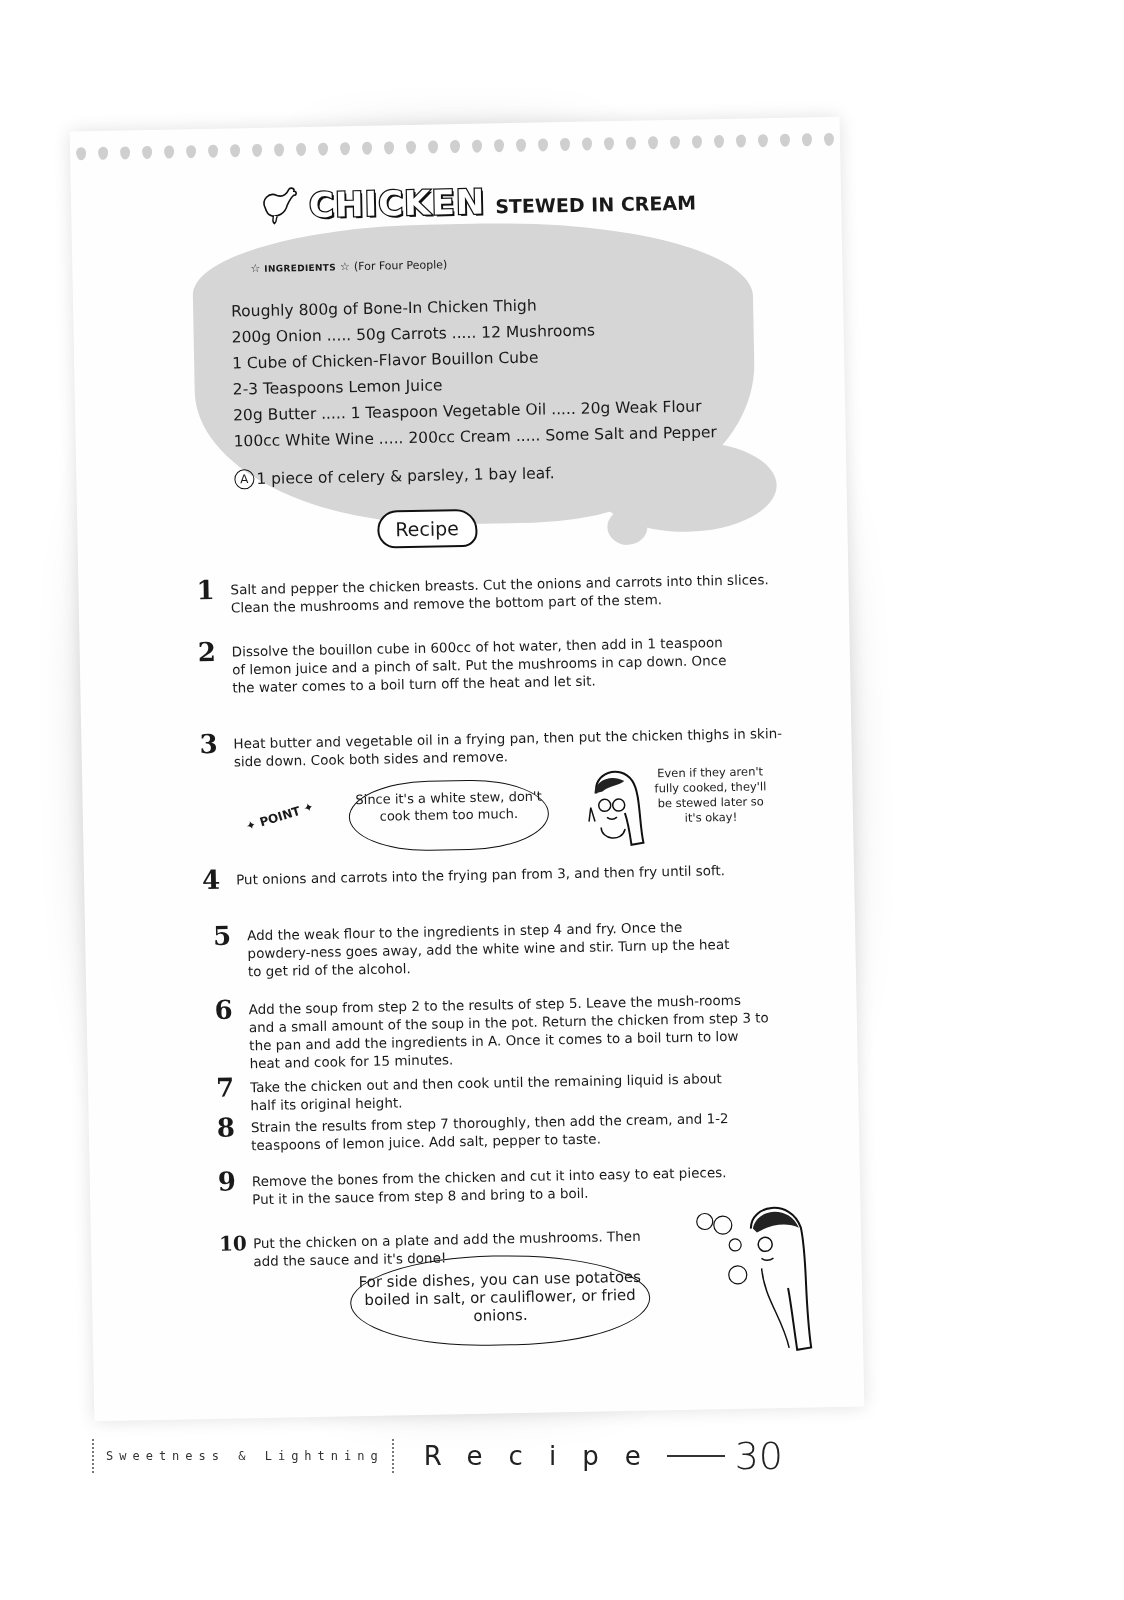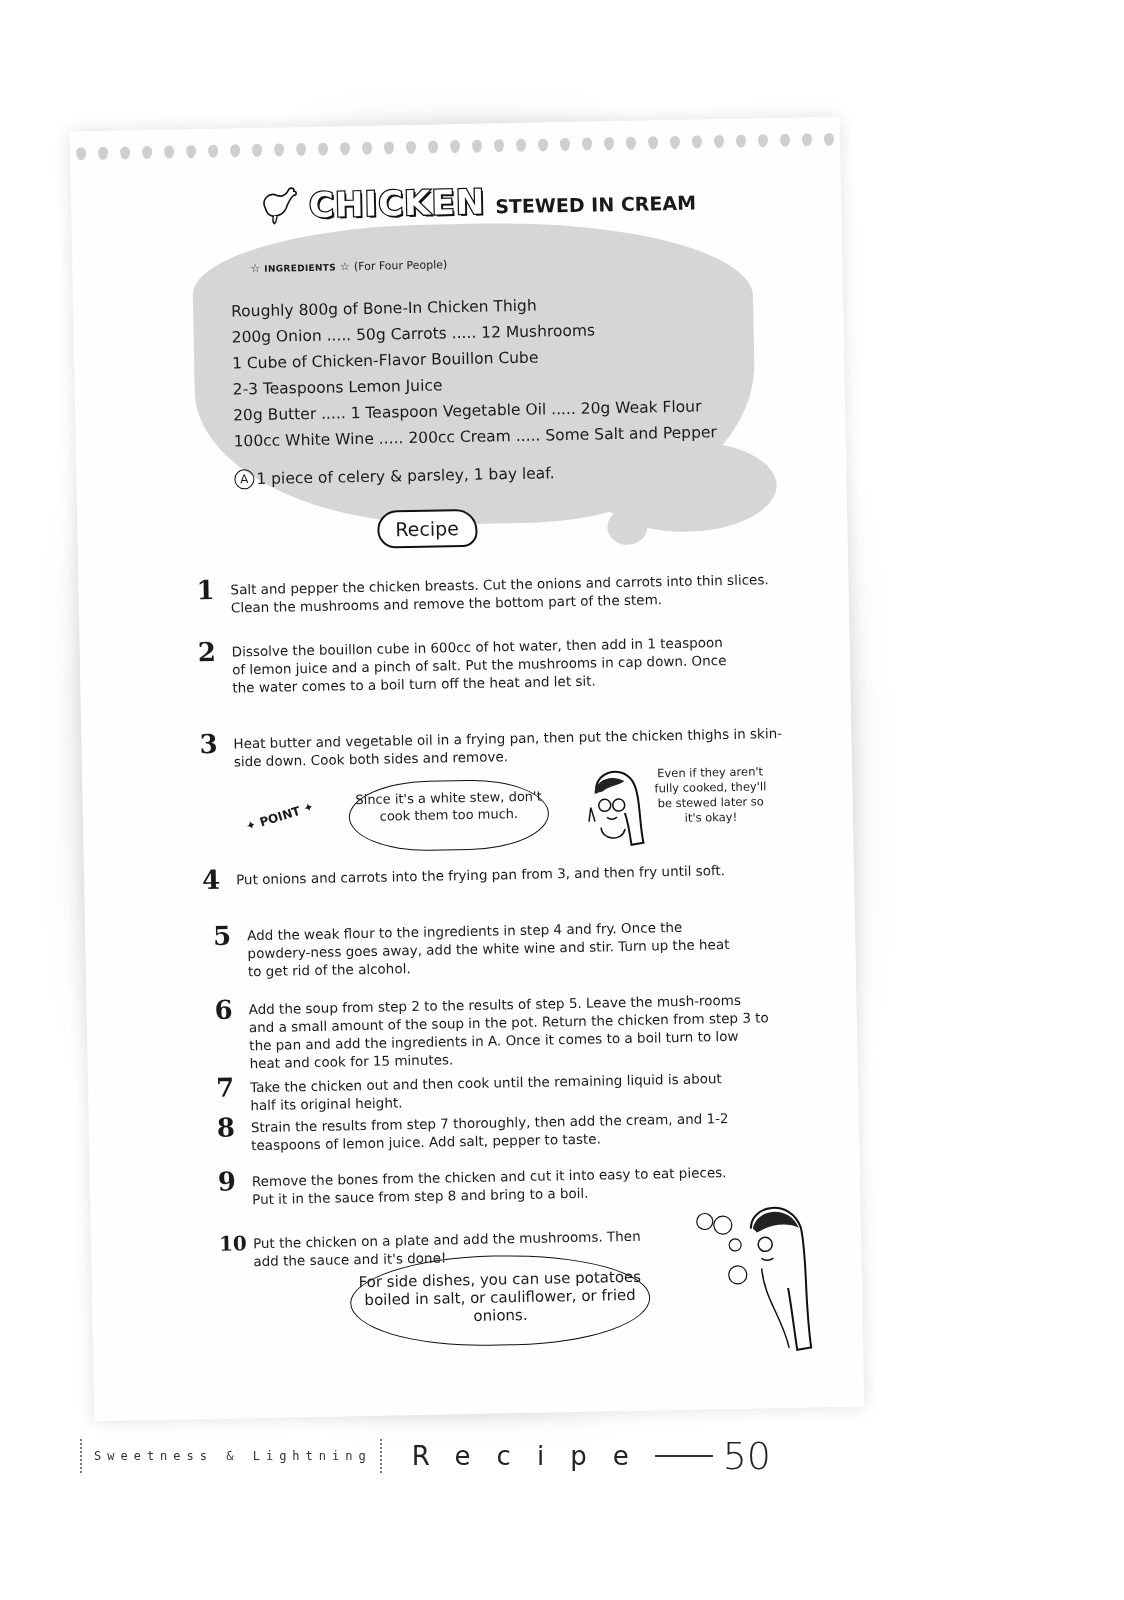--- a/index.html
+++ b/index.html
@@ -59,21 +59,21 @@
   }
   .girl1 { position: absolute; left: 380px; top: 0; width: 70px; height: 90px; }
   .girl-note { position: absolute; left: 450px; top: 4px; font-size: 11.5px; line-height: 15px; text-align: center; width: 120px; }
 
   .bottom-cloud {
     position: absolute; left: 258px; top: 1132px; width: 300px; height: 90px; border: 1.5px solid #111;
     border-radius: 48% 50% 45% 46% / 50%; text-align: center; font-size: 15px; line-height: 18px; padding-top: 14px; box-sizing: border-box;
   }
   .girl2 { position: absolute; left: 600px; top: 1080px; width: 120px; height: 160px; }
 
-  .footer { position: absolute; left: 80px; top: 1432px; display: flex; align-items: center; height: 48px; justify-content: space-between; }
+  .footer { position: absolute; left: 92px; top: 1432px; display: flex; align-items: center; height: 48px; justify-content: space-between; }
   .dots { width: 0; height: 34px; border-left: 2px dotted #777; margin-right: 12px; }
   .f-series { font-family: "DejaVu Sans Mono", monospace; font-size: 12px; letter-spacing: 6px; color: #333; margin-right: 8px; }
   .f-recipe { font-family: "DejaVu Sans", sans-serif; font-size: 26px; letter-spacing: 26px; color: #222; margin-left: 18px; }
   .f-line { width: 58px; height: 1.5px; background: #333; margin: 0 10px 0 0; }
   .f-page { font-family: "DejaVu Sans", sans-serif; font-size: 38px; font-weight: 300; color: #222; }
 </style>
 </head>
 <body>
 
 <div class="shadow"></div>
@@ -224,14 +224,14 @@
     <circle cx="46" cy="76" r="9" fill="none" stroke="#111" stroke-width="1.2"></circle>
   </svg>
 </div>
 
 <div class="footer">
   <span class="dots"></span>
   <span class="f-series">Sweetness &amp; Lightning</span>
   <span class="dots"></span>
   <span class="f-recipe">Recipe</span>
   <span class="f-line"></span>
-  <span class="f-page">50</span>
+  <span class="f-page">30</span>
 </div>
 
 </body></html>

